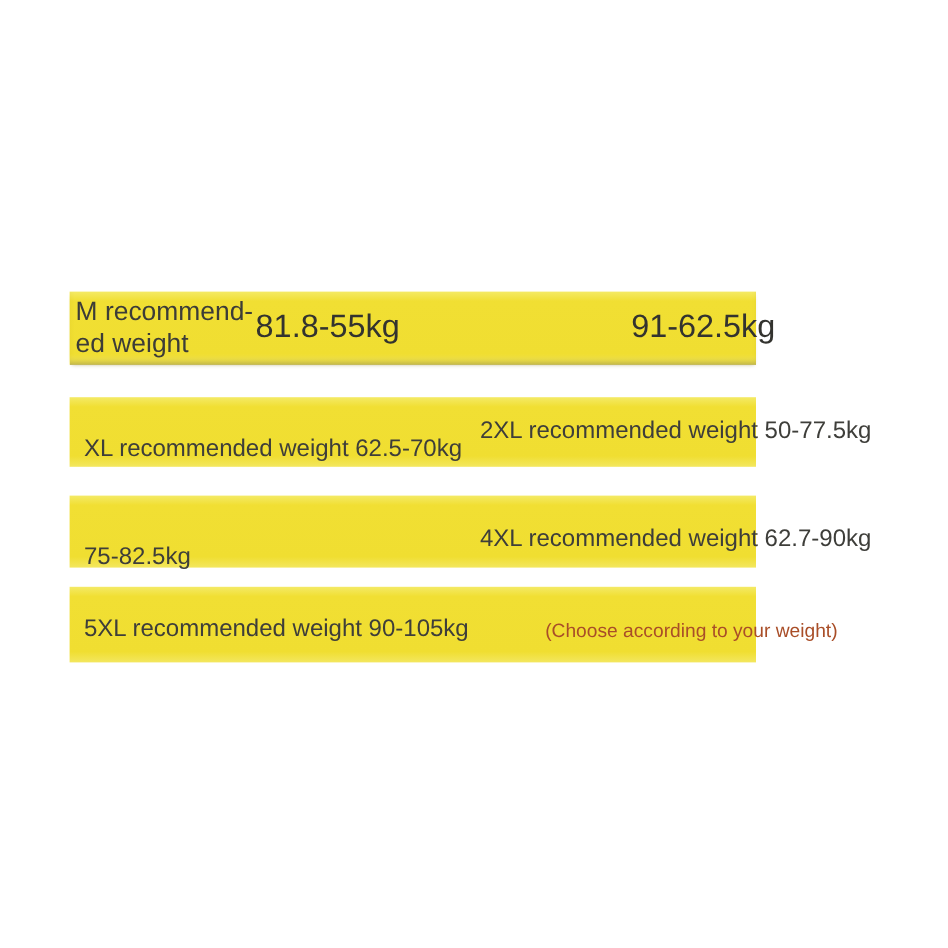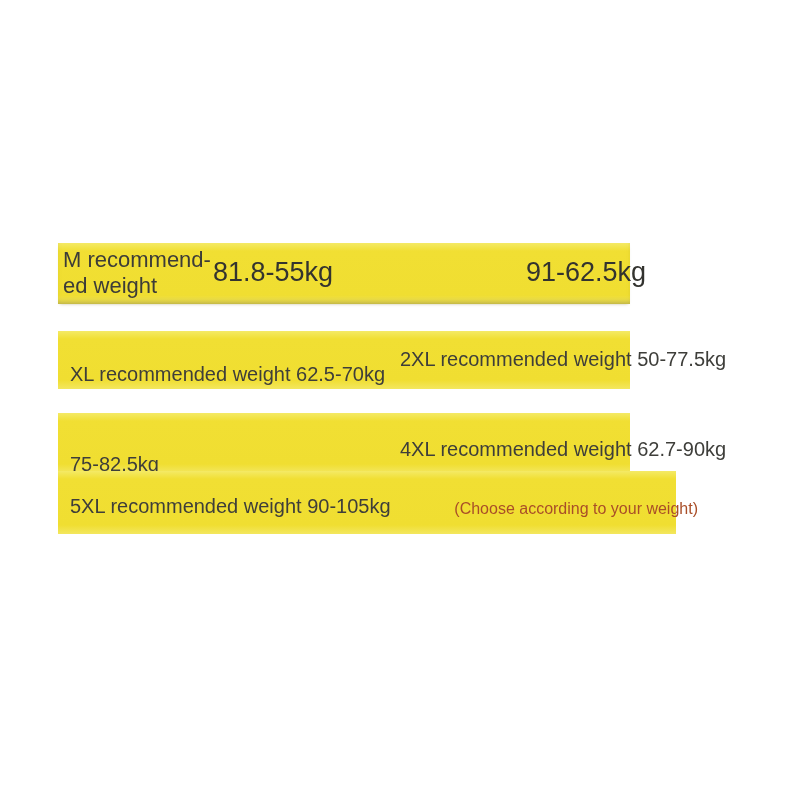--- a/index.html
+++ b/index.html
@@ -15,21 +15,21 @@
   .band {
     position: absolute;
     left: 58px;
     width: 572px;
     background: linear-gradient(180deg, #f4ea66 0px, #f1df33 8px, #f0de31 calc(100% - 9px), #f3e75f 100%);
   }
   .band-1 { top: 243px; height: 61px;
     box-shadow: inset 0 -5px 6px -4px rgba(105, 95, 25, 0.55), 0 2px 3px -2px rgba(120,110,30,.4); }
   .band-2 { top: 331px; height: 58px; }
   .band-3 { top: 413px; height: 60px; }
-  .band-4 { top: 471px; height: 63px; padding-left: 46px; }
+  .band-4 { top: 489px; height: 63px; }
 
   .t { position: absolute; color: #3e3e3a; white-space: nowrap; }
 
   
   .m-label   { left: 5px;  top: 4px;  font-size: 22px; line-height: 26px; color: #3c3c38; }
   .m-value   { left: 155px; top: 14px; font-size: 27px; color: #33332f; }
   .l-group   { left: 341px; top: 21px; width: 122px; font-size: 15px; line-height: 15px;
                white-space: normal; color: #3c3c38; }
   .size-l-mark {
     font-weight: bold; font-size: 25px; line-height: 15px;

